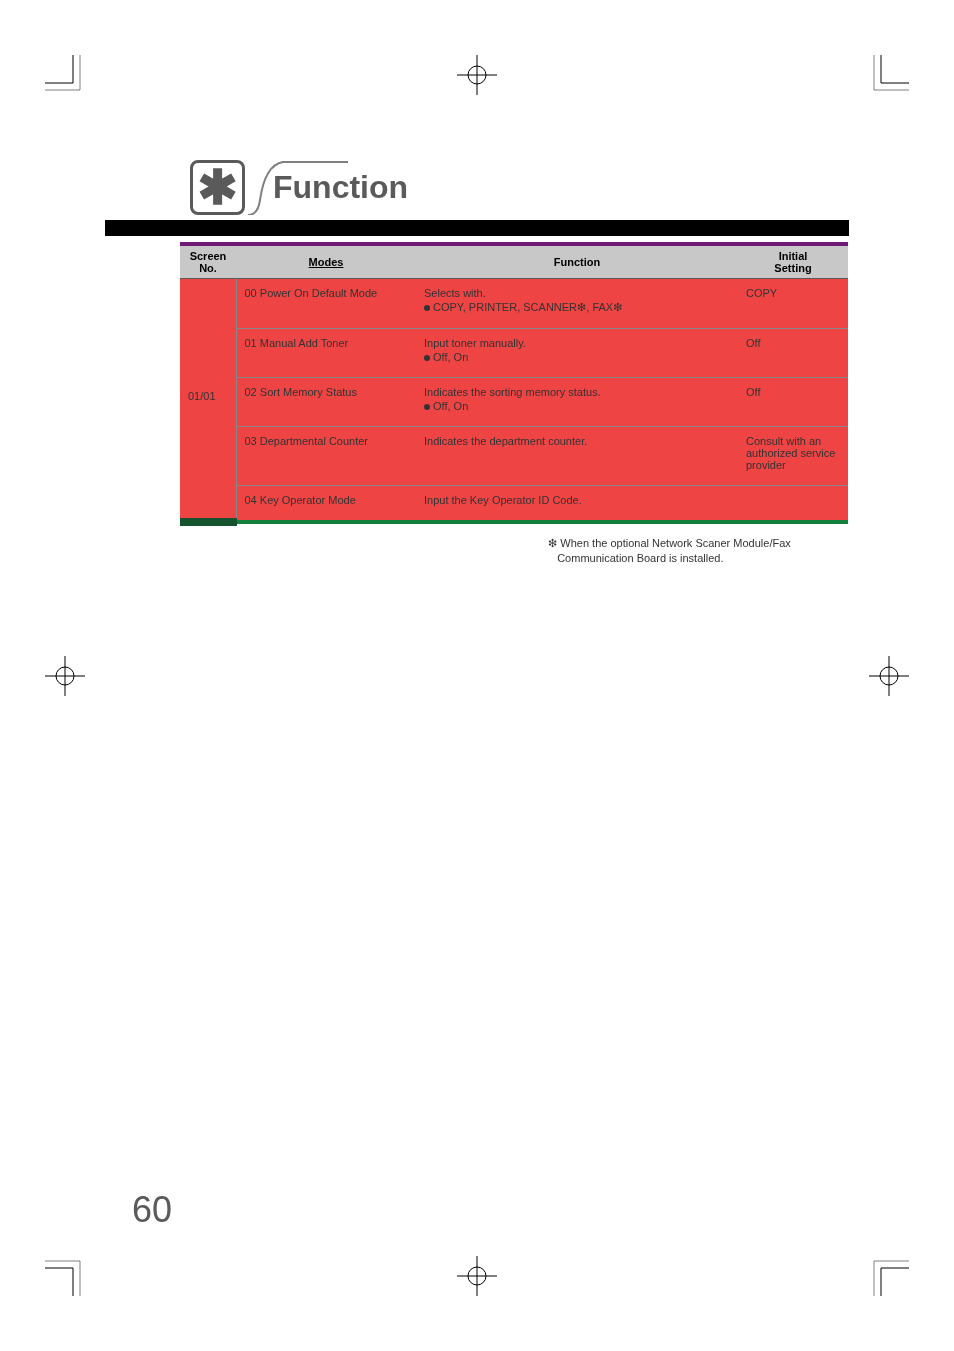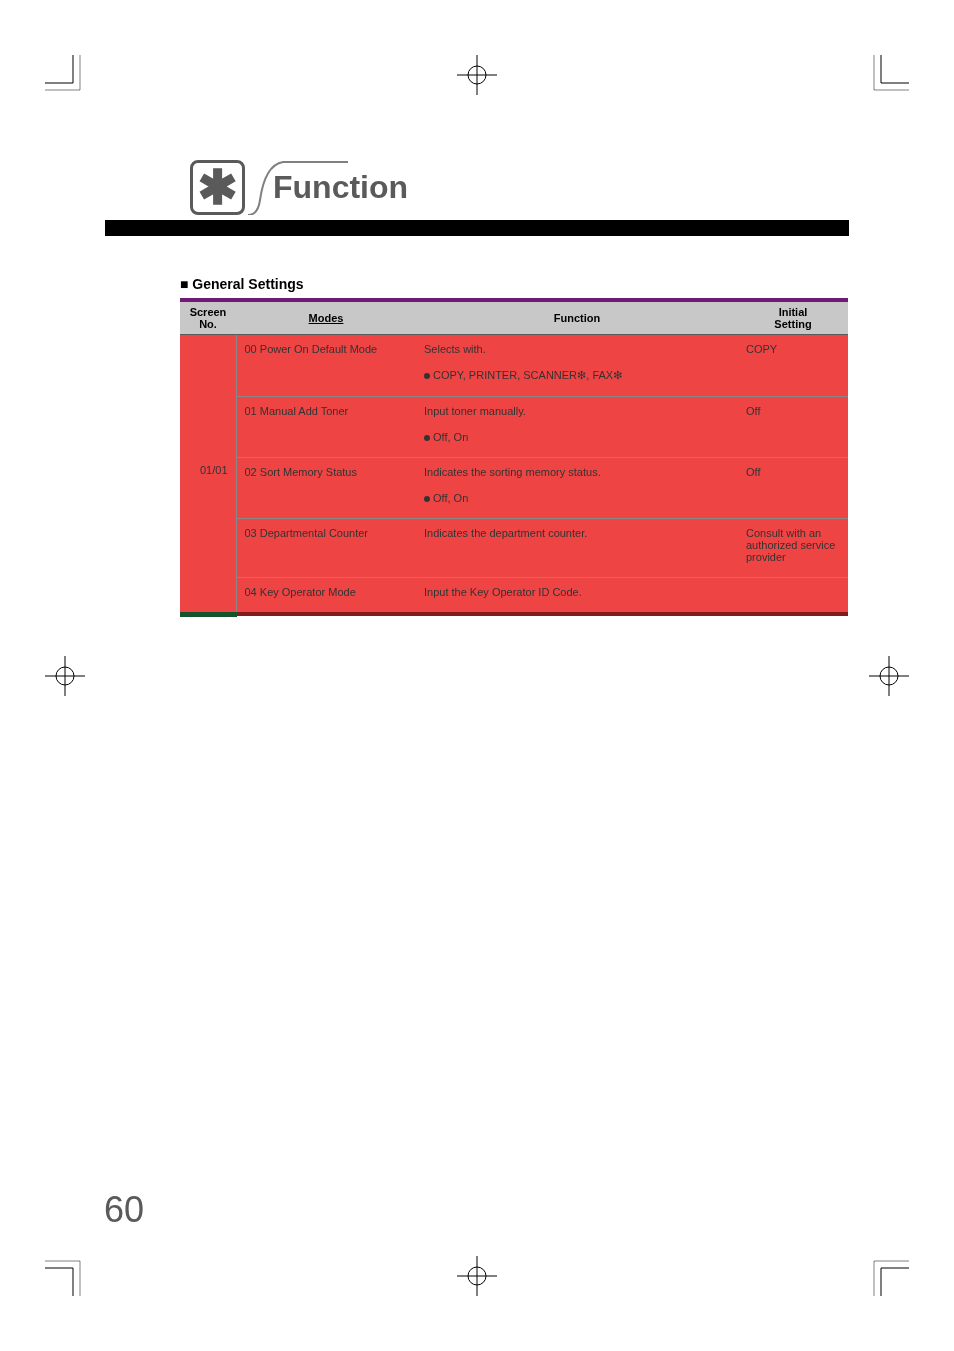--- a/index.html
+++ b/index.html
@@ -117,39 +117,39 @@
     thead th.col3 { width: auto; }
     thead th.col4 { width: 110px; }
     tbody td {
       background: #ef4444;
       padding: 8px 8px 14px 8px;
       vertical-align: top;
       border-bottom: 1px solid #888;
       color: #333;
     }
     tbody tr:last-child td {
-      border-bottom: 4px solid #7f1d1d;
+      border-bottom: 4px solid #15803d;
     }
     td.screen-no {
-      text-align: right;
+      text-align: left;
       vertical-align: middle;
       border-right: 1px solid #888;
-      border-bottom: 5px solid #14532d;
+      border-bottom: 8px solid #14532d;
     }
     .bullet {
       display: inline-block;
       width: 6px;
       height: 6px;
       background: #333;
       border-radius: 50%;
       margin-right: 3px;
       vertical-align: middle;
     }
     .func-line2 {
-      margin-top: 14px;
+      margin-top: 2px;
     }
 
     .footnote {
       margin-top: 10px;
       margin-left: 75px;
       width: 668px;
       font-size: 11px;
       color: #333;
     }
     .footnote-inner {
@@ -158,21 +158,21 @@
       margin-right: 10px;
       line-height: 1.4;
     }
     .fn-mark {
       font-family: serif;
     }
 
     .page-number {
       position: absolute;
       bottom: 120px;
-      left: 104px;
+      left: 132px;
       font-size: 36px;
       color: #5a5a5a;
     }
   </style>
 </head>
 <body>
 
 <svg class="crop-mark crop-top-left" width="40" height="40">
     <path d="M0 28 H28 V0" stroke="#000" stroke-width="1" fill="none"></path>
     <path d="M0 35 H35 V0" stroke="#000" stroke-width="0.5" fill="none"></path>
@@ -218,21 +218,20 @@
     </div>
     <div class="tab-shape">
       <svg viewBox="0 0 100 55">
         <path d="M0 55 Q 10 55 12 40 Q 17 5 35 2 L100 2" stroke="#808080" stroke-width="2" fill="none"></path>
       </svg>
       <h1 class="page-title">Function</h1>
     </div>
   </div>
   <div class="black-bar"></div>
 
-  <h2 class="section-heading">■ General Settings</h2>
 
   <div class="table-wrap">
     <table>
       <thead>
         <tr>
           <th class="col1">
             <span>Screen</span><br><span>No.</span>
           </th>
           <th class="col2">Modes</th>
           <th class="col3">Function</th>
@@ -278,16 +277,23 @@
           <td>04 Key Operator Mode</td>
           <td>
             <div>Input the Key Operator ID Code.</div>
           </td>
           <td></td>
         </tr>
       </tbody>
     </table>
   </div>
 
+  <div class="footnote">
+    <div class="footnote-inner">
+      <span class="fn-mark">❇</span>
+      <span>When the optional Network Scaner Module/Fax</span><br>
+      &nbsp;&nbsp;&nbsp;<span>Communication Board is installed.</span>
+    </div>
+  </div>
 
 </div>
 
 <div class="page-number">60</div>
 
 </body></html>

